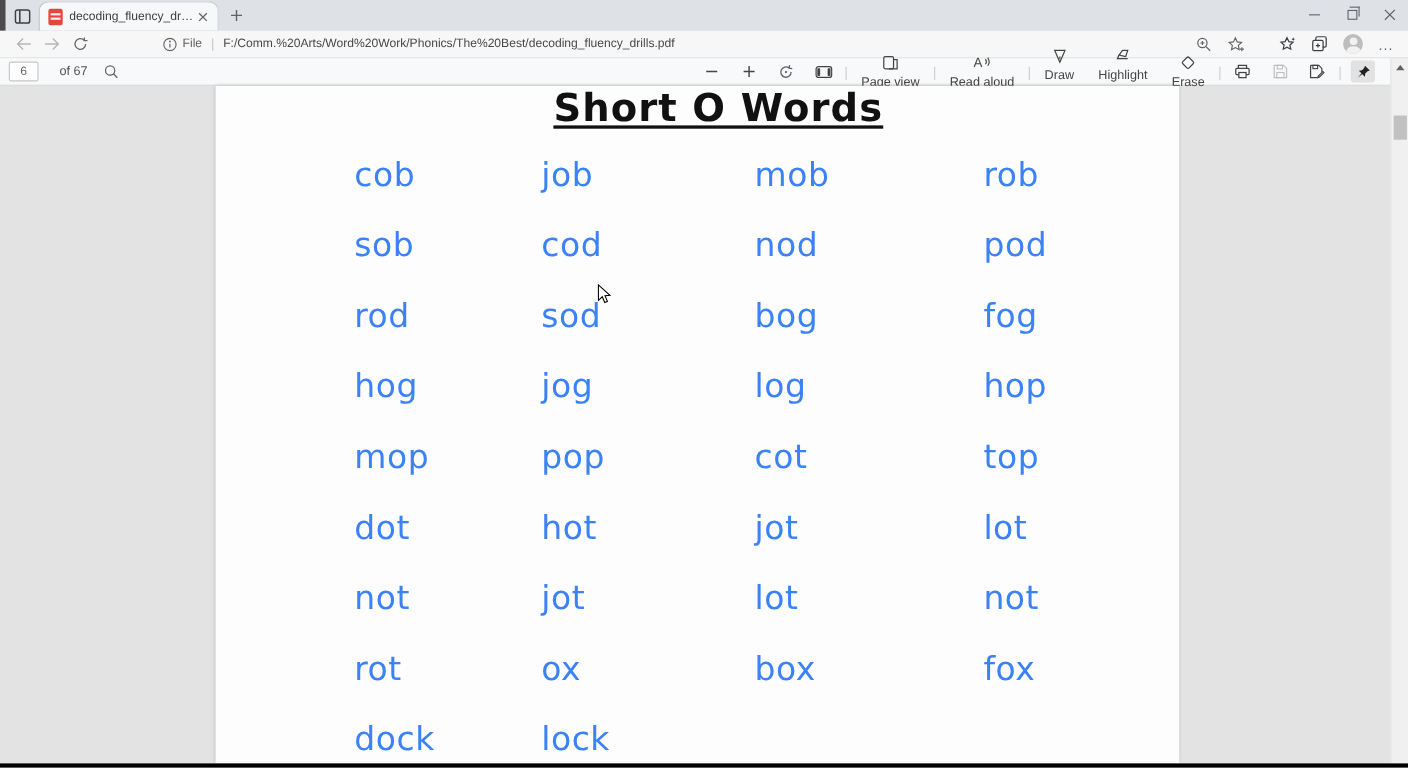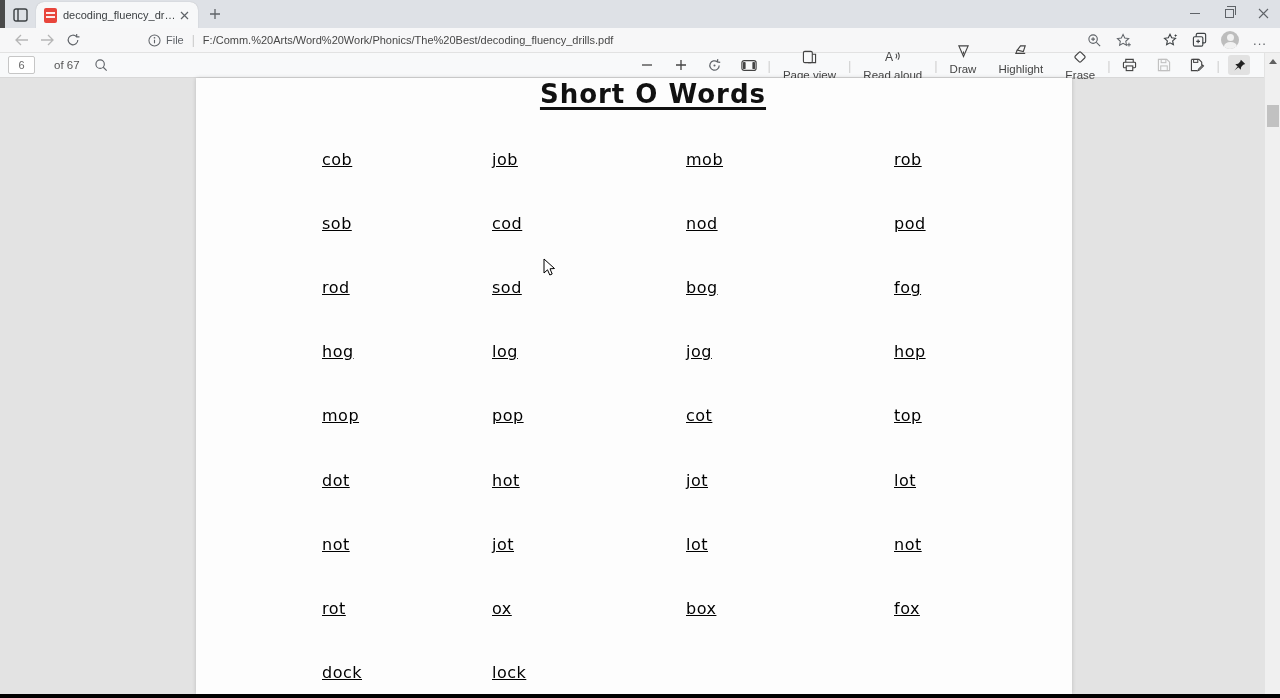--- a/index.html
+++ b/index.html
@@ -48,23 +48,23 @@
   .tb-sep { color:#d0d0d0; margin:0 6px; font-size:13px; }
   .tb-btn { display:flex; align-items:center; gap:5px; padding:2px 4px; border-radius:3px;flex-direction:column; }
   .chev { margin-left:2px; }
   .pin-btn { background:#e2e2e2; }
   .search-ico { margin-left:10px; }
 
   
   .content { position:absolute; left:0; top:79px; width:1264px; height:615px; background:#e3e3e3; }
   .pdf-page { position:absolute; left:196px; top:-1px; width:876px; height:616px; background:#fdfdfd; box-shadow:0 0 4px rgba(0,0,0,.18); overflow:hidden; }
   .page-title-wrap { text-align:center; padding-top:1px; transform:translateX(19px); }
-  .page-title { display:inline-block; font-family:"DejaVu Sans", sans-serif; font-size:26px; font-weight:bold; color:#111; text-decoration:underline; text-decoration-thickness:2.5px; text-underline-offset:4px; letter-spacing:1px; }
+  .page-title { display:inline-block; font-family:"DejaVu Sans", sans-serif; font-size:35px; font-weight:bold; color:#111; text-decoration:underline; text-decoration-thickness:2.5px; text-underline-offset:4px; letter-spacing:1px; }
   .word-grid { position:absolute; left:0; top:49px; width:876px; display:grid; grid-template-columns:170px 194px 208px 1fr; grid-auto-rows:64.2px; padding-left:126px; }
-  .word-cell { display:flex; align-items:center; font-family:"DejaVu Sans", sans-serif; font-size:16px; color:#000000; letter-spacing:.5px;text-decoration:underline; }
+  .word-cell { display:flex; align-items:center; font-family:"DejaVu Sans", sans-serif; font-size:30px; color:#3b82f6; letter-spacing:.5px; }
   .mouse-cursor { position:absolute; left:347px; top:180px; }
 
   
   .scrollbar { position:absolute; right:0; top:53px; width:16px; height:641px; background:#f0f0f0; border-left:1px solid #e3e3e3; }
   .scroll-up { position:absolute; top:2px; left:0; width:16px; height:12px; display:flex; align-items:center; justify-content:center; }
   .scroll-up svg { display:block; }
   .scroll-thumb { position:absolute; top:52px; left:2px; width:12px; height:22px; background:#c1c1c1; }
 
   .bottom-bar { position:absolute; left:0; top:694px; width:1280px; height:4px; background:#000; }
 </style>
@@ -301,22 +301,22 @@
         <div class="word-cell">rob</div>
         <div class="word-cell">sob</div>
         <div class="word-cell">cod</div>
         <div class="word-cell">nod</div>
         <div class="word-cell">pod</div>
         <div class="word-cell">rod</div>
         <div class="word-cell">sod</div>
         <div class="word-cell">bog</div>
         <div class="word-cell">fog</div>
         <div class="word-cell">hog</div>
+        <div class="word-cell">jog</div>
         <div class="word-cell">log</div>
-        <div class="word-cell">jog</div>
         <div class="word-cell">hop</div>
         <div class="word-cell">mop</div>
         <div class="word-cell">pop</div>
         <div class="word-cell">cot</div>
         <div class="word-cell">top</div>
         <div class="word-cell">dot</div>
         <div class="word-cell">hot</div>
         <div class="word-cell">jot</div>
         <div class="word-cell">lot</div>
         <div class="word-cell">not</div>

